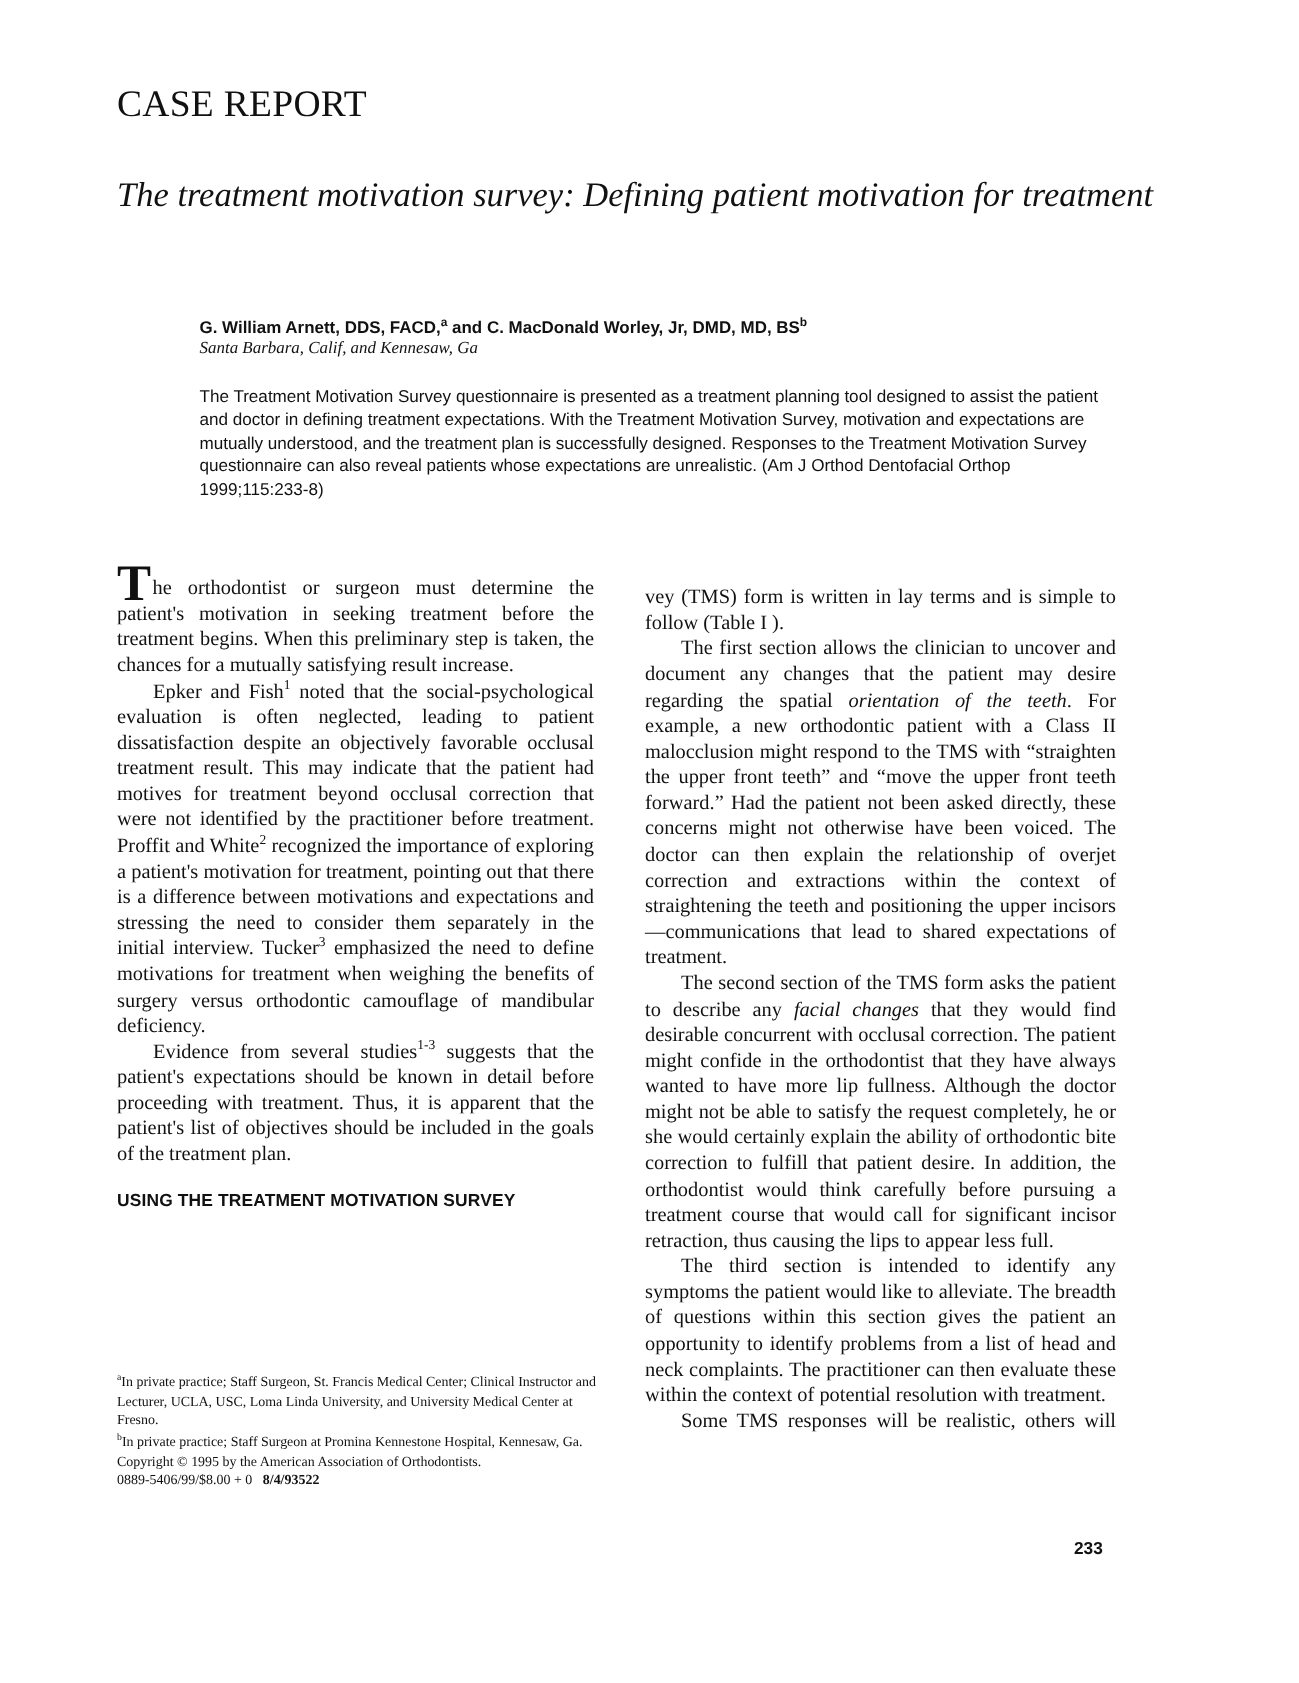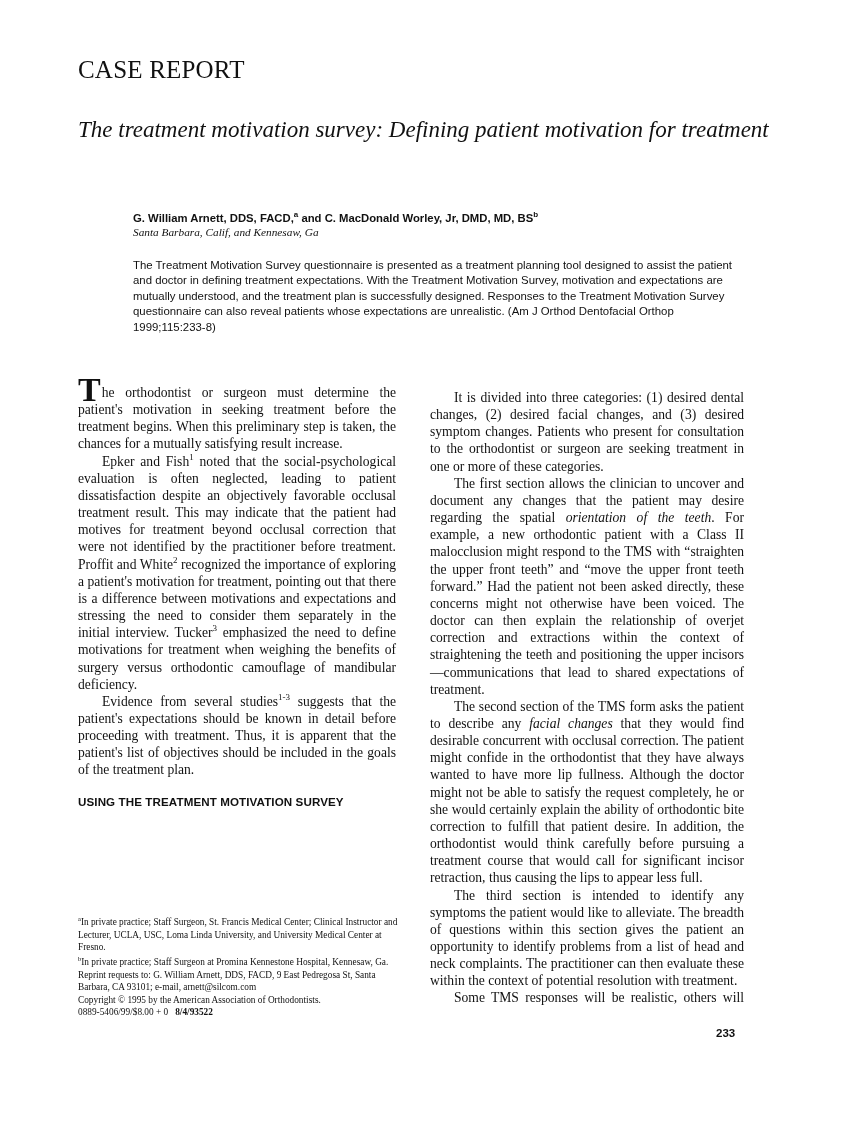--- a/index.html
+++ b/index.html
@@ -42,28 +42,27 @@
 </div>
 
 <div class="col" id="col-left">
   <p class="noind"><span class="dropcap">T</span><span>he orthodontist or surgeon must determine the patient's motivation in seeking treatment before the treatment begins. When this preliminary step is taken, the chances for a mutually satisfying result increase.</span></p>
   <p><span>Epker and Fish</span><sup>1</sup><span> noted that the social-psychological evaluation is often neglected, leading to patient dissatisfaction despite an objectively favorable occlusal treatment result. This may indicate that the patient had motives for treatment beyond occlusal correction that were not identified by the practitioner before treatment. Proffit and White</span><sup>2</sup><span> recognized the importance of exploring a patient's motivation for treatment, pointing out that there is a difference between motivations and expectations and stressing the need to consider them separately in the initial interview. Tucker</span><sup>3</sup><span> emphasized the need to define motivations for treatment when weighing the benefits of surgery versus orthodontic camouflage of mandibular deficiency.</span></p>
   <p><span>Evidence from several studies</span><sup>1-3</sup><span> suggests that the patient's expectations should be known in detail before proceeding with treatment. Thus, it is apparent that the patient's list of objectives should be included in the goals of the treatment plan.</span></p>
   <h3>USING THE TREATMENT MOTIVATION SURVEY</h3>
 </div>
 
 <div class="col" id="col-right">
-  <p>It is divided into three categories: (1) desired dental changes, (2) desired facial changes, and (3) desired symptom changes. Patients who present for consultation to the orthodontist or surgeon are seeking treatment in one or more of these categories.</p>
+  <p class="noind"><span id="p4-right">vey (TMS) form is written in lay terms and is simple to follow (Table I ).</span></p>
   <p><span>The first section allows the clinician to uncover and document any changes that the patient may desire regarding the spatial </span><em>orientation of the teeth</em><span>. For example, a new orthodontic patient with a Class II malocclusion might respond to the TMS with “straighten the upper front teeth” and “move the upper front teeth forward.” Had the patient not been asked directly, these concerns might not otherwise have been voiced. The doctor can then explain the relationship of overjet correction and extractions within the context of straightening the teeth and positioning the upper incisors—communications that lead to shared expectations of treatment.</span></p>
   <p><span>The second section of the TMS form asks the patient to describe any </span><em>facial changes</em><span> that they would find desirable concurrent with occlusal correction. The patient might confide in the orthodontist that they have always wanted to have more lip fullness. Although the doctor might not be able to satisfy the request completely, he or she would certainly explain the ability of orthodontic bite correction to fulfill that patient desire. In addition, the orthodontist would think carefully before pursuing a treatment course that would call for significant incisor retraction, thus causing the lips to appear less full.</span></p>
   <p>The third section is intended to identify any symptoms the patient would like to alleviate. The breadth of questions within this section gives the patient an opportunity to identify problems from a list of head and neck complaints. The practitioner can then evaluate these within the context of potential resolution with treatment.</p>
   <p style="text-align-last:justify;">Some TMS responses will be realistic, others will</p>
 </div>
 
 <div class="abs" id="footnotes">
   <div><sup>a</sup><span>In private practice; Staff Surgeon, St. Francis Medical Center; Clinical Instructor and Lecturer, UCLA, USC, Loma Linda University, and University Medical Center at Fresno.</span></div>
   <div><sup>b</sup><span>In private practice; Staff Surgeon at Promina Kennestone Hospital, Kennesaw, Ga.</span></div>
-  <div>Reprint requests to: G. William Arnett, DDS, FACD, 9 East Pedregosa St, Santa Barbara, CA 93101; e-mail, arnett@silcom.com</div>
   <div>Copyright © 1995 by the American Association of Orthodontists.</div>
   <div><span>0889-5406/99/$8.00 + 0</span>&nbsp;&nbsp;&nbsp;<b>8/4/93522</b></div>
 </div>
 
 <div class="abs" id="page-number">233</div>
 
 </body></html>

